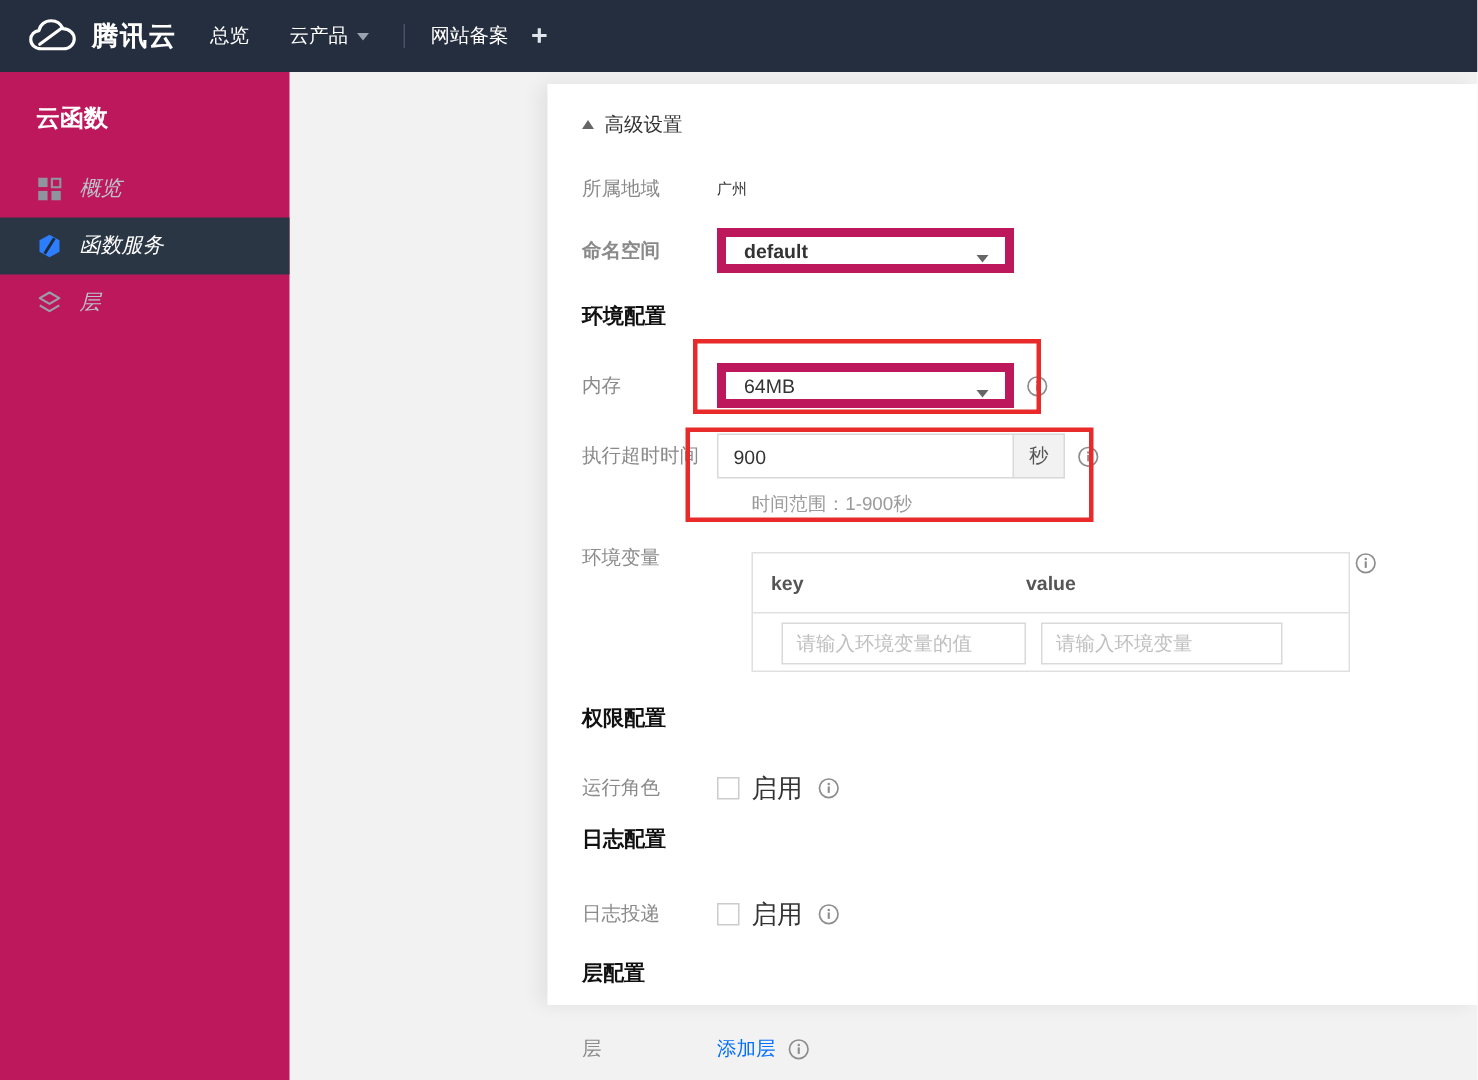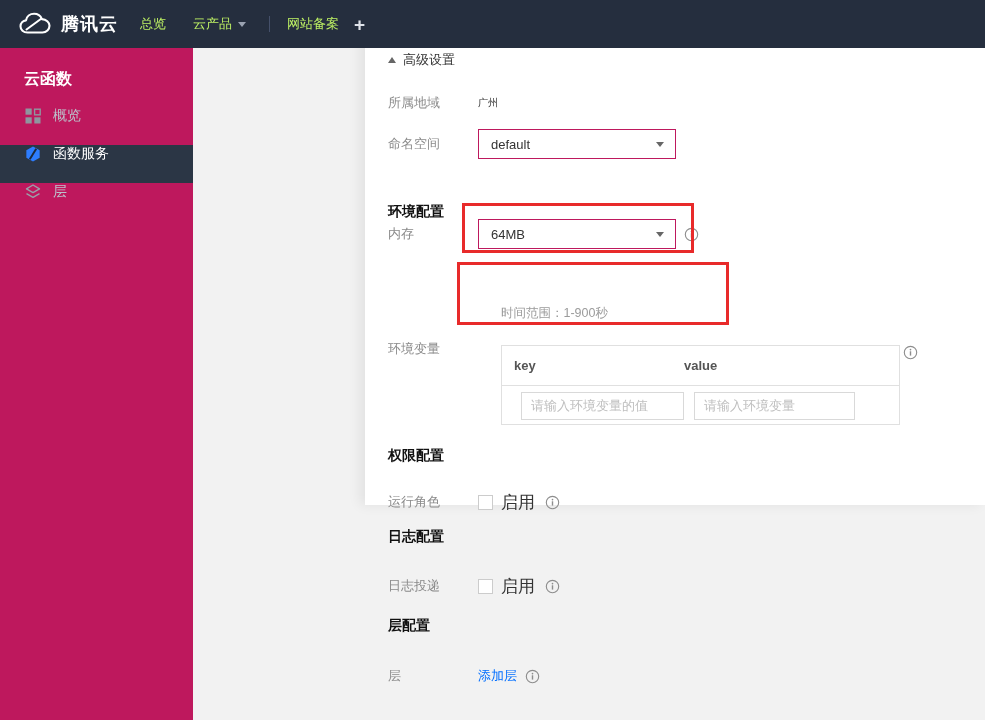--- a/index.html
+++ b/index.html
@@ -13,66 +13,66 @@
 
   
   .topbar {
     position: absolute; top:0; left:0; width:985px; height:48px;
     background:#252e3e; display:flex; align-items:center; z-index:40;
   }
   .brand { display:flex; align-items:center; padding-left:18px; }
   .brand svg { display:block; }
   .brand-name { color:#fff; font-size:18px; font-weight:bold; margin-left:9px; letter-spacing:1px; }
   .topnav { display:flex; align-items:center; margin-left:22px; }
-  .nav-item { color:#bef264; font-size:13px; cursor:pointer; display:flex; align-items:center; }
+  .nav-item { color:#ffffff; font-size:13px; cursor:pointer; display:flex; align-items:center; }
   .nav-item + .nav-item { margin-left:27px; }
   .nav-caret {
     width:0; height:0; margin-left:6px;
     border-left:4px solid transparent; border-right:4px solid transparent;
     border-top:5px solid #9aa2b1;
   }
   .nav-divider { width:1px; height:16px; background:#45506a; margin:0 17px 0 23px; }
   .nav-plus { color:#dfe3ea; font-size:19px; font-weight:bold; margin-left:15px; cursor:pointer; line-height:1; }
 
   
   .sidebar {
     position:absolute; top:48px; left:0; width:193px; height:672px;
     background:#be185d; z-index:30;
   }
   .sidebar-title { color:#ffffff; font-size:16px; font-weight:bold; padding:21px 0 0 24px; }
   .side-menu { margin-top:17px; }
   .side-item {
-    height:38px; display:flex; align-items:flex-start; padding-left:24px;
-    color:#bcc2cc; font-size:14px; cursor:pointer;
+    height:38px; display:flex; align-items:center; padding-left:24px;
+    color:#bcc2cc; font-size:14px; cursor:pointer;font-style:italic;
   }
   .side-item.selected { background:#2b3645; color:#ffffff; }
   .side-icon { width:18px; height:18px; margin-right:11px; flex:0 0 auto; }
   .side-icon svg { display:block; }
 
   
   .panel {
-    position:absolute; top:33px; left:365px; width:620px; height:472px;
+    position:absolute; top:56px; left:365px; width:620px; height:614px;
     background:#ffffff; box-shadow:-5px 0 12px rgba(0,0,0,0.07); z-index:10;
   }
   .abs { position:absolute; }
   .form-row { position:absolute; left:23px; height:30px; display:flex; align-items:center; }
   .form-label { width:90px; flex:0 0 90px; color:#8a8a8a; font-size:13px; }
   .form-value { color:#333; font-size:10px; }
   .section-header { position:absolute; left:23px; color:#111; font-size:14px; font-weight:bold; }
 
   .adv-toggle { position:absolute; left:23px; top:18px; display:flex; align-items:center; cursor:pointer; }
   .tri-up {
     width:0; height:0; margin-right:7px;
     border-left:4px solid transparent; border-right:4px solid transparent;
     border-bottom:6px solid #666;
   }
   .adv-text { color:#333; font-size:13px; }
 
   .select-box {
-    width:198px; height:30px; border:1px solid #be185d; background:#fff;
+    width:198px; height:30px; border:6px solid #be185d; background:#fff;
     position:relative; display:flex; align-items:center; padding-left:12px;
     font-size:13px; color:#333; cursor:pointer;
   }
   .select-caret {
     position:absolute; right:11px; top:12px; width:0; height:0;
     border-left:4.5px solid transparent; border-right:4.5px solid transparent;
     border-top:5.5px solid #666;
   }
   .text-input {
     width:198px; height:30px; border:1px solid #d9d9d9; background:#fff;
@@ -192,45 +192,57 @@
   <div class="adv-toggle">
     <i class="tri-up"></i>
     <span class="adv-text">高级设置</span>
   </div>
 
   <div class="form-row" style="top:55px;">
     <span class="form-label">所属地域</span>
     <span class="form-value">广州</span>
   </div>
 
-  <div class="form-row" style="top:96px;">
+  <div class="form-row" style="top:96px;font-weight:bold;">
     <span class="form-label">命名空间</span>
     <div class="select-box">
       <span>default</span>
       <i class="select-caret"></i>
     </div>
   </div>
 
-  <div class="section-header" style="top:146px;margin-top:24px;">环境配置</div>
+  <div class="section-header" style="top:146px;">环境配置</div>
 
   <div class="form-row" style="top:186px;">
     <span class="form-label">内存</span>
     <div class="select-box">
       <span>64MB</span>
       <i class="select-caret"></i>
     </div>
     <span class="info-icon ml8">
       <svg width="15" height="15" viewBox="0 0 16 16" fill="none">
         <circle cx="8" cy="8" r="6.6" stroke="#8d8d8d" stroke-width="1.2"></circle>
         <circle cx="8" cy="4.9" r="0.9" fill="#8d8d8d"></circle>
         <rect x="7.25" y="6.7" width="1.5" height="4.6" fill="#8d8d8d"></rect>
       </svg>
     </span>
   </div>
 
+  <div class="form-row" style="top:233px;">
+    <span class="form-label">执行超时时间</span>
+    <input class="text-input" type="text" value="900" style="">
+    <span class="unit-addon">秒</span>
+    <span class="info-icon ml8">
+      <svg width="15" height="15" viewBox="0 0 16 16" fill="none">
+        <circle cx="8" cy="8" r="6.6" stroke="#8d8d8d" stroke-width="1.2"></circle>
+        <circle cx="8" cy="4.9" r="0.9" fill="#8d8d8d"></circle>
+        <rect x="7.25" y="6.7" width="1.5" height="4.6" fill="#8d8d8d"></rect>
+      </svg>
+    </span>
+  </div>
   <div class="hint-text">时间范围：1-900秒</div>
 
   <div class="form-row" style="top:307px;height:18px;">
     <span class="form-label">环境变量</span>
   </div>
   <div class="env-table">
     <div class="env-head">
       <span class="env-head-key">key</span>
       <span class="env-head-val">value</span>
     </div>

